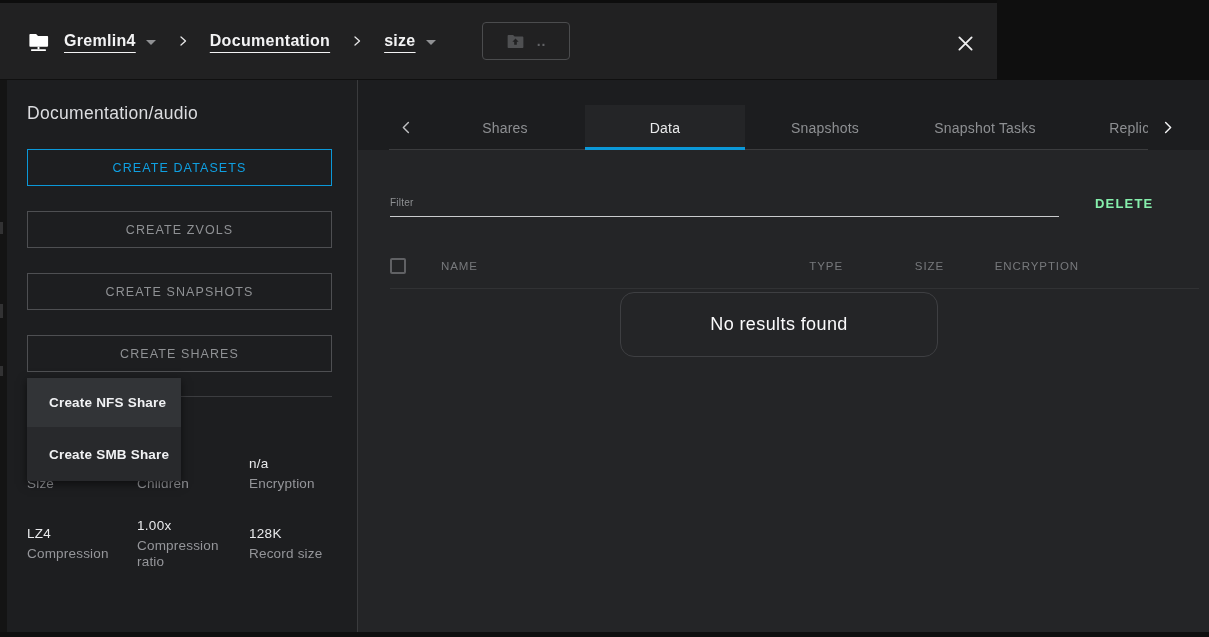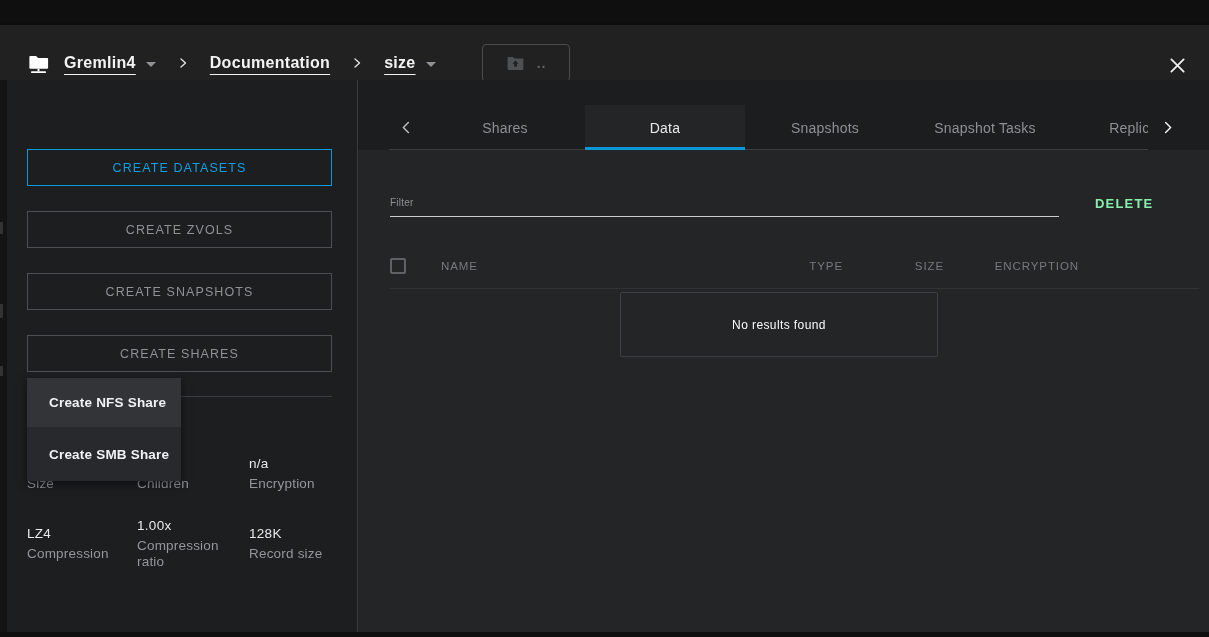--- a/index.html
+++ b/index.html
@@ -6,23 +6,23 @@
   html,body { width:1209px; height:637px; overflow:hidden; }
   body {
     position:relative;
     background:#0f0f0f;
     font-family:"Liberation Sans","DejaVu Sans",sans-serif;
     -webkit-font-smoothing:antialiased;
   }
 
   
   .topbar {
-    position:absolute; top:0; left:0; width:1209px; height:80px;
+    position:absolute; top:0; left:0; width:997px; height:80px;
     background:#212122; border-top:3px solid #0d0d0d; border-bottom:1px solid #101010;
-    display:flex; align-items:center; padding-left:27px;margin-top:22px;
+    display:flex; align-items:center; padding-left:27px;
   }
   .crumb-link {
     color:#f3f3f4; font-size:16px; font-weight:600; letter-spacing:.3px;
     text-decoration:underline; text-underline-offset:6px; text-decoration-thickness:1px;
     cursor:pointer; white-space:nowrap;
   }
   .nas-icon { margin-right:14px; display:flex; }
   .crumb-group { display:flex; align-items:center; }
   .caret-down {
     width:0; height:0; margin-left:10px; margin-top:3px;
@@ -109,23 +109,23 @@
     position:absolute; left:32px; top:164px; width:788px; height:44px;
     display:grid; grid-template-columns:51px 1fr 110px 101px 135px 99px; align-items:center;
   }
   .header-rule { position:absolute; left:32px; right:10px; top:208px; height:1px; background:#313234; }
   .checkbox { width:16px; height:16px; border:2px solid #606164; border-radius:2px; cursor:pointer; }
   .col-label { font-size:11.5px; color:#77797c; letter-spacing:.9px; font-weight:500; }
   .col-right { text-align:right; }
 
   .empty-box {
     position:absolute; left:262px; top:212px; width:318px; height:65px;
-    border:1px solid #3e3f42; border-radius:2px;
+    border:1px solid #3e3f42; border-radius:14px;
     display:flex; align-items:center; justify-content:center;
-    color:#fbfbfc; font-size:12px; font-weight:500; letter-spacing:.4px;
+    color:#fbfbfc; font-size:18px; font-weight:500; letter-spacing:.4px;
   }
 </style>
 </head>
 <body>
 
 <div class="topbar">
   <span class="nas-icon">
     <svg width="23" height="23" viewBox="0 0 24 24">
       <path d="M2.5 5.2c0-.6.5-1 1-1h6l2 2h9.5c.6 0 1 .5 1 1v9.3c0 .6-.4 1-1 1h-17.5c-.5 0-1-.4-1-1z" fill="#ffffff"></path>
       <rect x="11" y="17.5" width="2" height="2.6" fill="#ffffff"></rect>
@@ -176,20 +176,21 @@
 
 <div class="content-row">
 
   <div class="edge-strip">
     <div class="edge-mark" style="top:142px; height:12px;"></div>
     <div class="edge-mark" style="top:224px; height:14px;"></div>
     <div class="edge-mark" style="top:286px; height:10px;"></div>
   </div>
 
   <div class="sidebar">
+    <div class="side-title">Documentation/audio</div>
 
     <button class="side-btn primary" style="top:69px;">CREATE DATASETS</button>
     <button class="side-btn" style="top:131px;">CREATE ZVOLS</button>
     <button class="side-btn" style="top:193px;">CREATE SNAPSHOTS</button>
     <button class="side-btn" style="top:255px;">CREATE SHARES</button>
 
     <div class="side-divider"></div>
 
     <div class="stats-row r1">
       <div>

